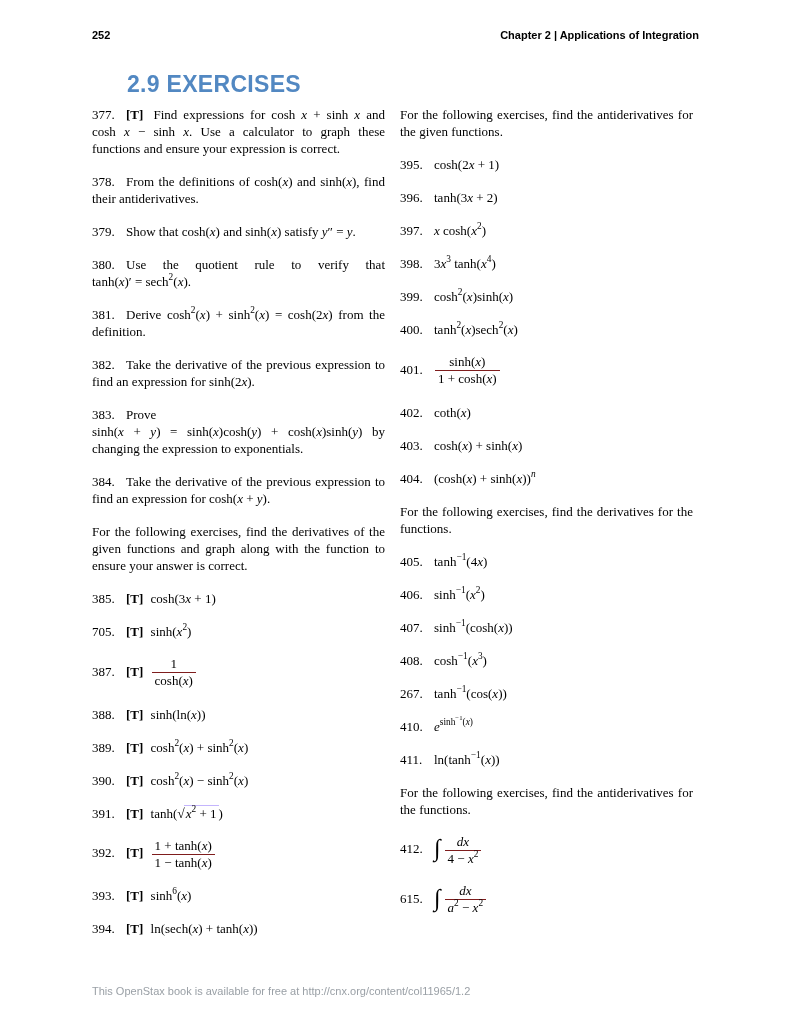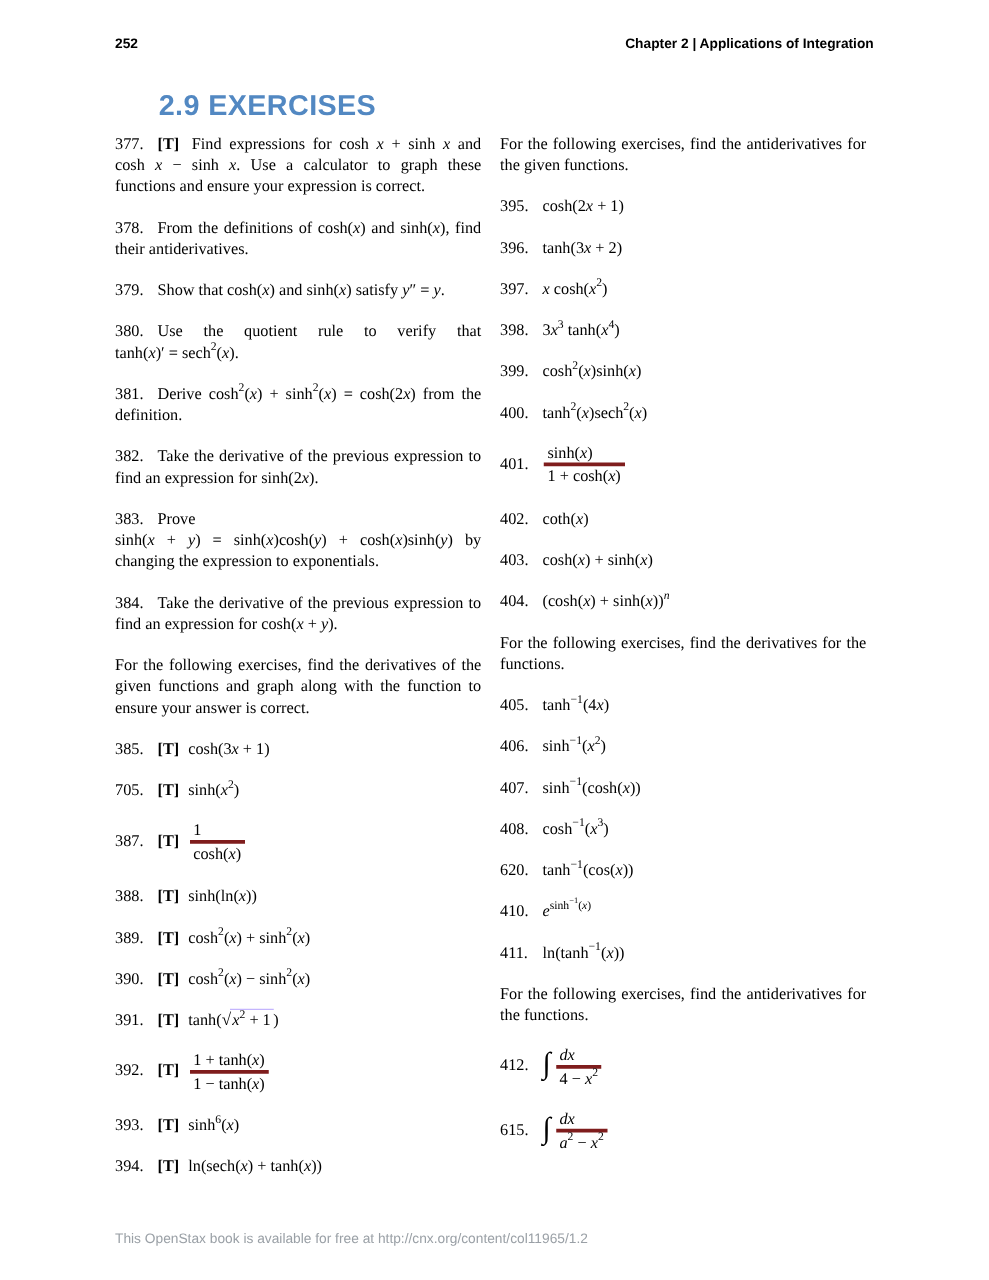--- a/index.html
+++ b/index.html
@@ -24,23 +24,23 @@
     display:flex;gap:15px;
   }
   .col{width:293px;font-size:13px;line-height:17px;text-align:justify;}
   .ex{margin-bottom:16px;}
   .intro{margin:10px 0 16px 0;}
   .col > .intro:first-child{margin-top:0;}
   .num{display:inline-block;min-width:29px;margin-right:5px;}
   .tag{font-weight:bold;padding-right:4px;}
   .m{white-space:nowrap;}
   sup{font-size:0.72em;line-height:0;position:relative;top:-0.5px;}
-  .fr{display:inline-block;vertical-align:middle;text-align:left;line-height:1.25;padding:0 1px;}
+  .fr{display:inline-block;vertical-align:middle;text-align:center;line-height:1.25;padding:0 1px;}
   .fn,.fd{display:block;padding:0 3px;}
-  .fd{border-top:3px solid #7f1d1d;}
+  .fd{border-top:1px solid #7f1d1d;}
   .int{font-size:24px;vertical-align:middle;line-height:0;margin-right:3px;display:inline-block;position:relative;top:-2px;}
   .rad{font-size:1.05em;}
   .sqin{border-top:1px solid #c4b5fd;padding:0 2px;margin-left:-1px;}
   .page-footer{
     position:absolute;left:92px;bottom:27px;
     font-family:"Liberation Sans","DejaVu Sans",sans-serif;
     font-size:11px;
     text-align:center;
   }
 </style>
@@ -86,21 +86,21 @@
       <div class="ex"><span class="num">400.</span><span><span class="m">tanh<sup>2</sup>(<i>x</i>)sech<sup>2</sup>(<i>x</i>)</span></span></div>
       <div class="ex"><span class="num">401.</span><span><span class="m"><span class="fr"><span class="fn">sinh(<i>x</i>)</span><span class="fd">1 + cosh(<i>x</i>)</span></span></span></span></div>
       <div class="ex"><span class="num">402.</span><span><span class="m">coth(<i>x</i>)</span></span></div>
       <div class="ex"><span class="num">403.</span><span><span class="m">cosh(<i>x</i>) + sinh(<i>x</i>)</span></span></div>
       <div class="ex"><span class="num">404.</span><span><span class="m">(cosh(<i>x</i>) + sinh(<i>x</i>))<sup><i>n</i></sup></span></span></div>
       <div class="intro">For the following exercises, find the derivatives for the functions.</div>
       <div class="ex"><span class="num">405.</span><span><span class="m">tanh<sup>−1</sup>(4<i>x</i>)</span></span></div>
       <div class="ex"><span class="num">406.</span><span><span class="m">sinh<sup>−1</sup>(<i>x</i><sup>2</sup>)</span></span></div>
       <div class="ex"><span class="num">407.</span><span><span class="m">sinh<sup>−1</sup>(cosh(<i>x</i>))</span></span></div>
       <div class="ex"><span class="num">408.</span><span><span class="m">cosh<sup>−1</sup>(<i>x</i><sup>3</sup>)</span></span></div>
-      <div class="ex"><span class="num">620.</span><span><span class="m">tanh<sup>−1</sup>(cos(<i>x</i>))</span></span></div>
+      <div class="ex"><span class="num">267.</span><span><span class="m">tanh<sup>−1</sup>(cos(<i>x</i>))</span></span></div>
       <div class="ex"><span class="num">410.</span><span><span class="m"><i>e</i><sup>sinh<sup>−1</sup>(<i>x</i>)</sup></span></span></div>
       <div class="ex"><span class="num">411.</span><span><span class="m">ln(tanh<sup>−1</sup>(<i>x</i>))</span></span></div>
       <div class="intro">For the following exercises, find the antiderivatives for the functions.</div>
       <div class="ex"><span class="num">412.</span><span><span class="m"><span class="int">∫</span><span class="fr"><span class="fn"><i>dx</i></span><span class="fd">4 − <i>x</i><sup>2</sup></span></span></span></span></div>
       <div class="ex"><span class="num">615.</span><span><span class="m"><span class="int">∫</span><span class="fr"><span class="fn"><i>dx</i></span><span class="fd"><i>a</i><sup>2</sup> − <i>x</i><sup>2</sup></span></span></span></span></div>
     </div>
 </div>
 
 <div class="page-footer" style="color: rgb(154, 160, 166);">This OpenStax book is available for free at http://cnx.org/content/col11965/1.2</div>
 

